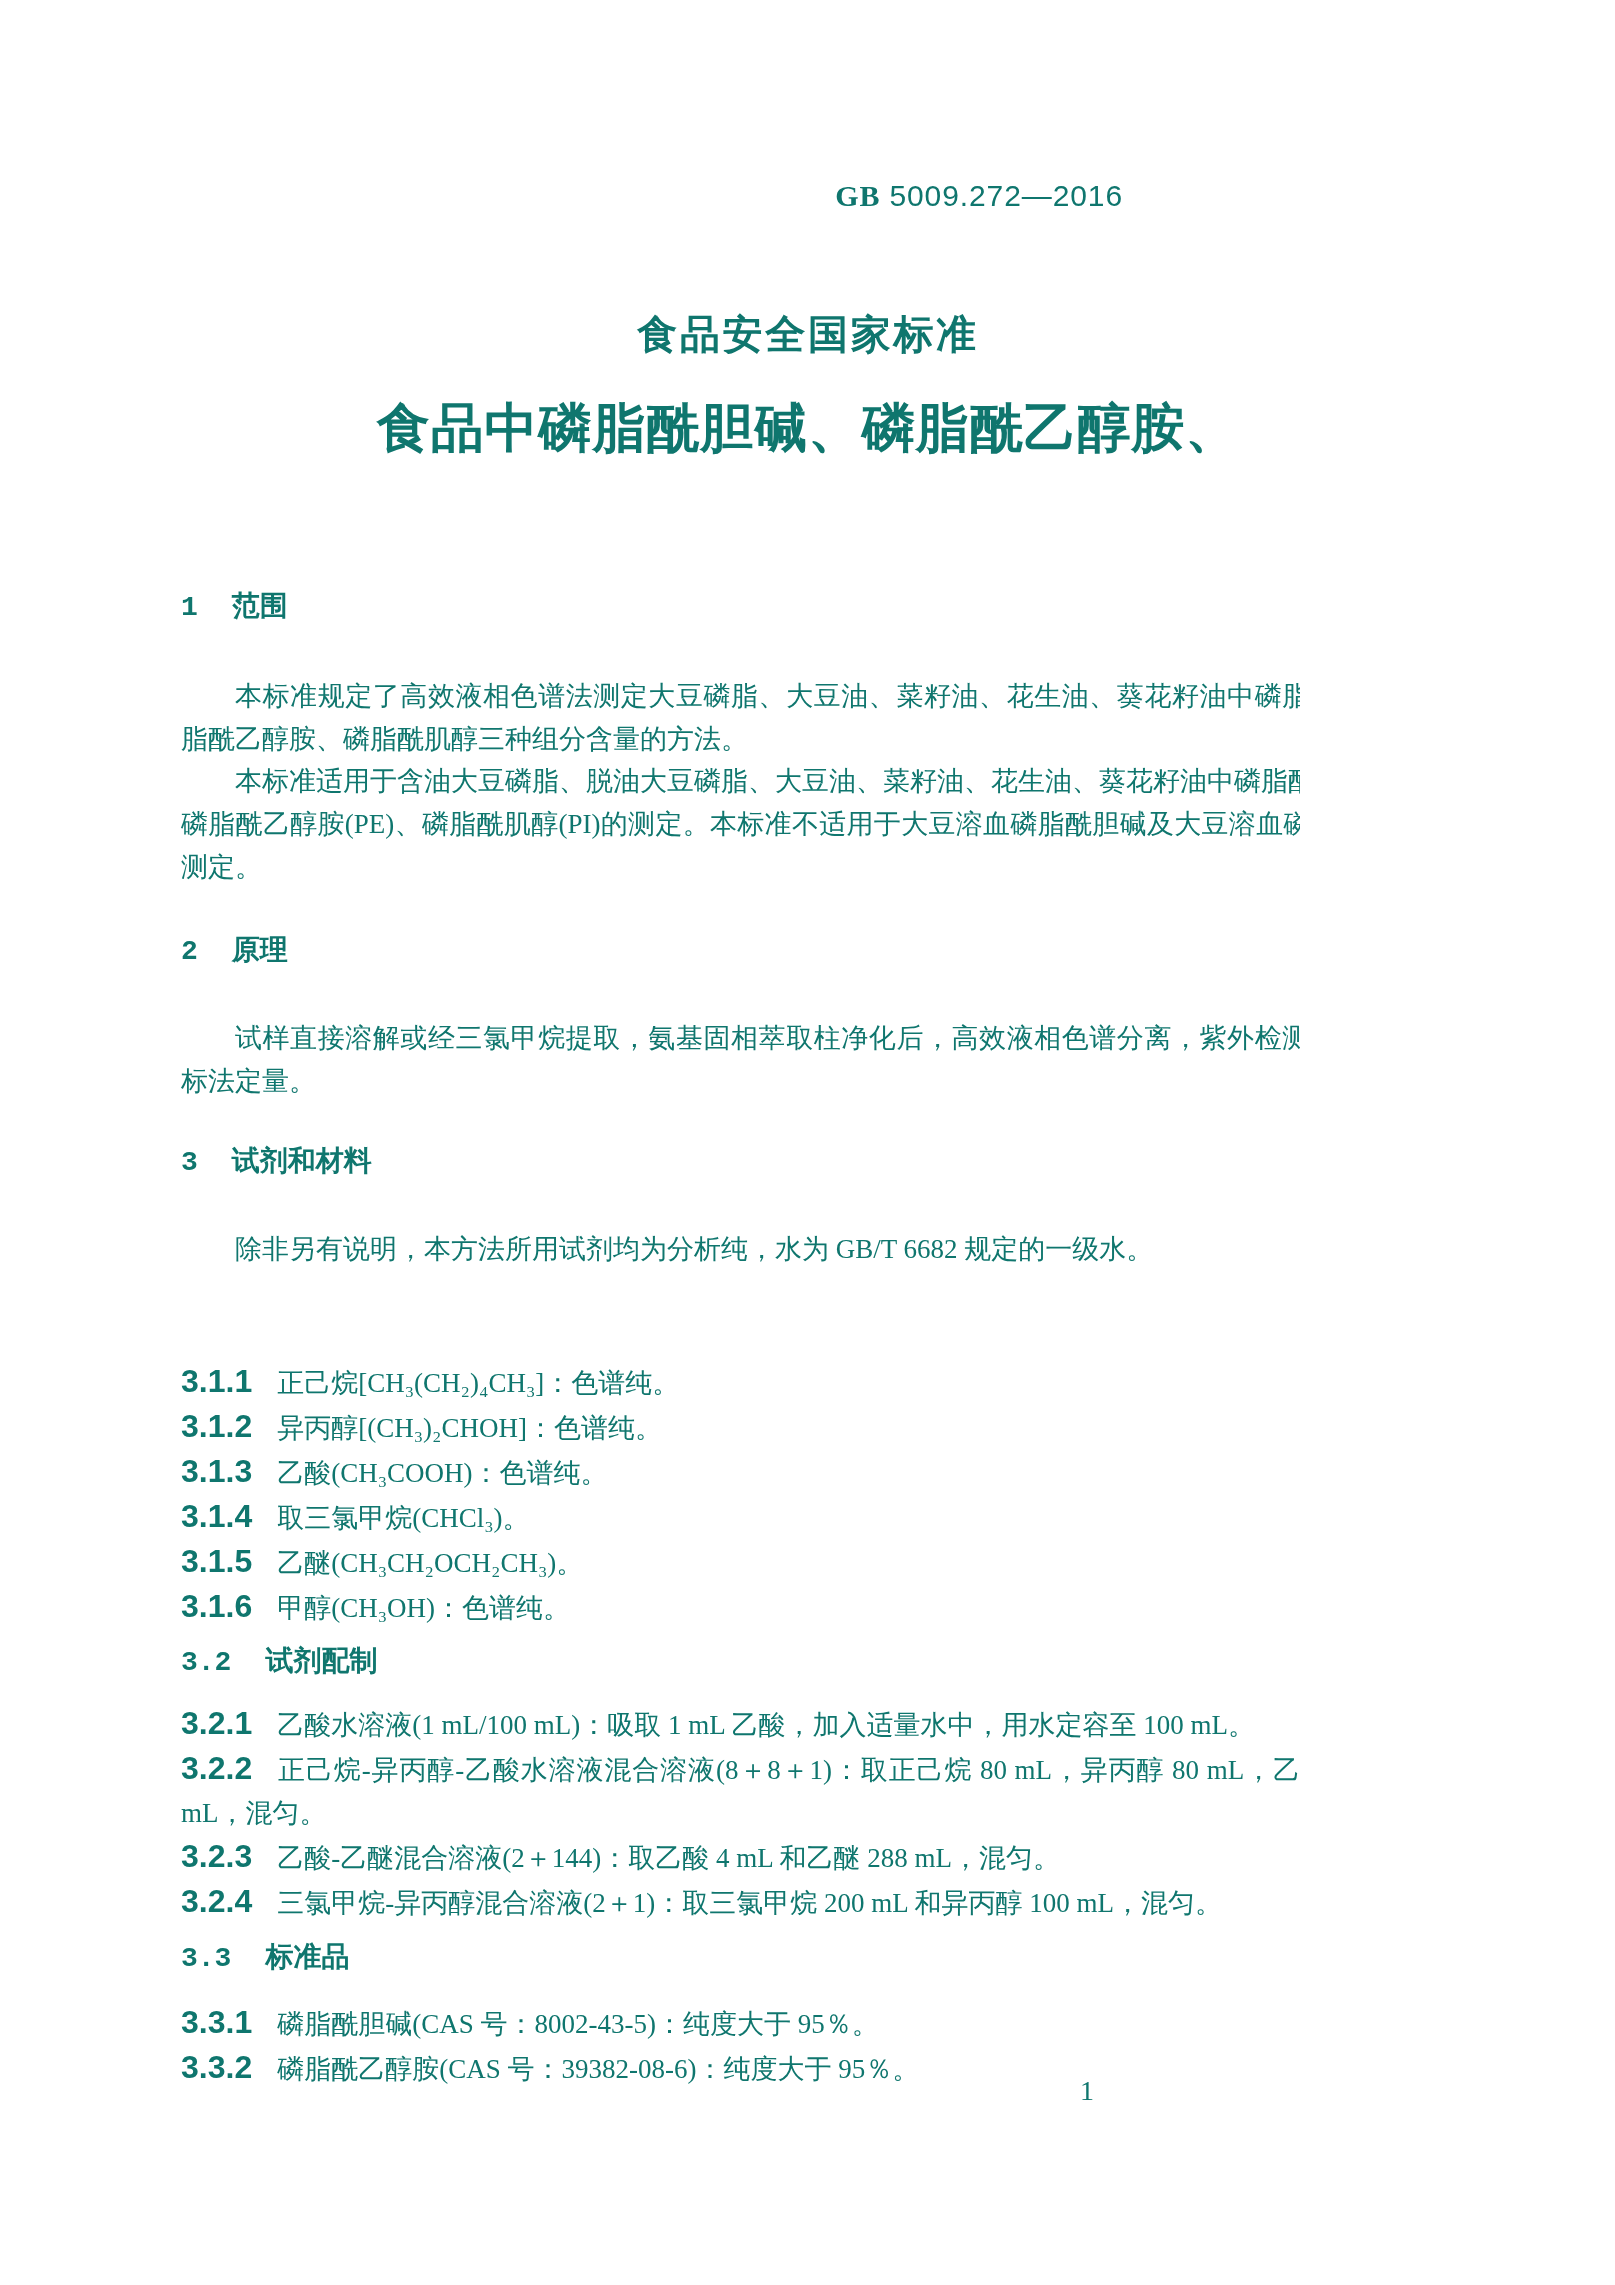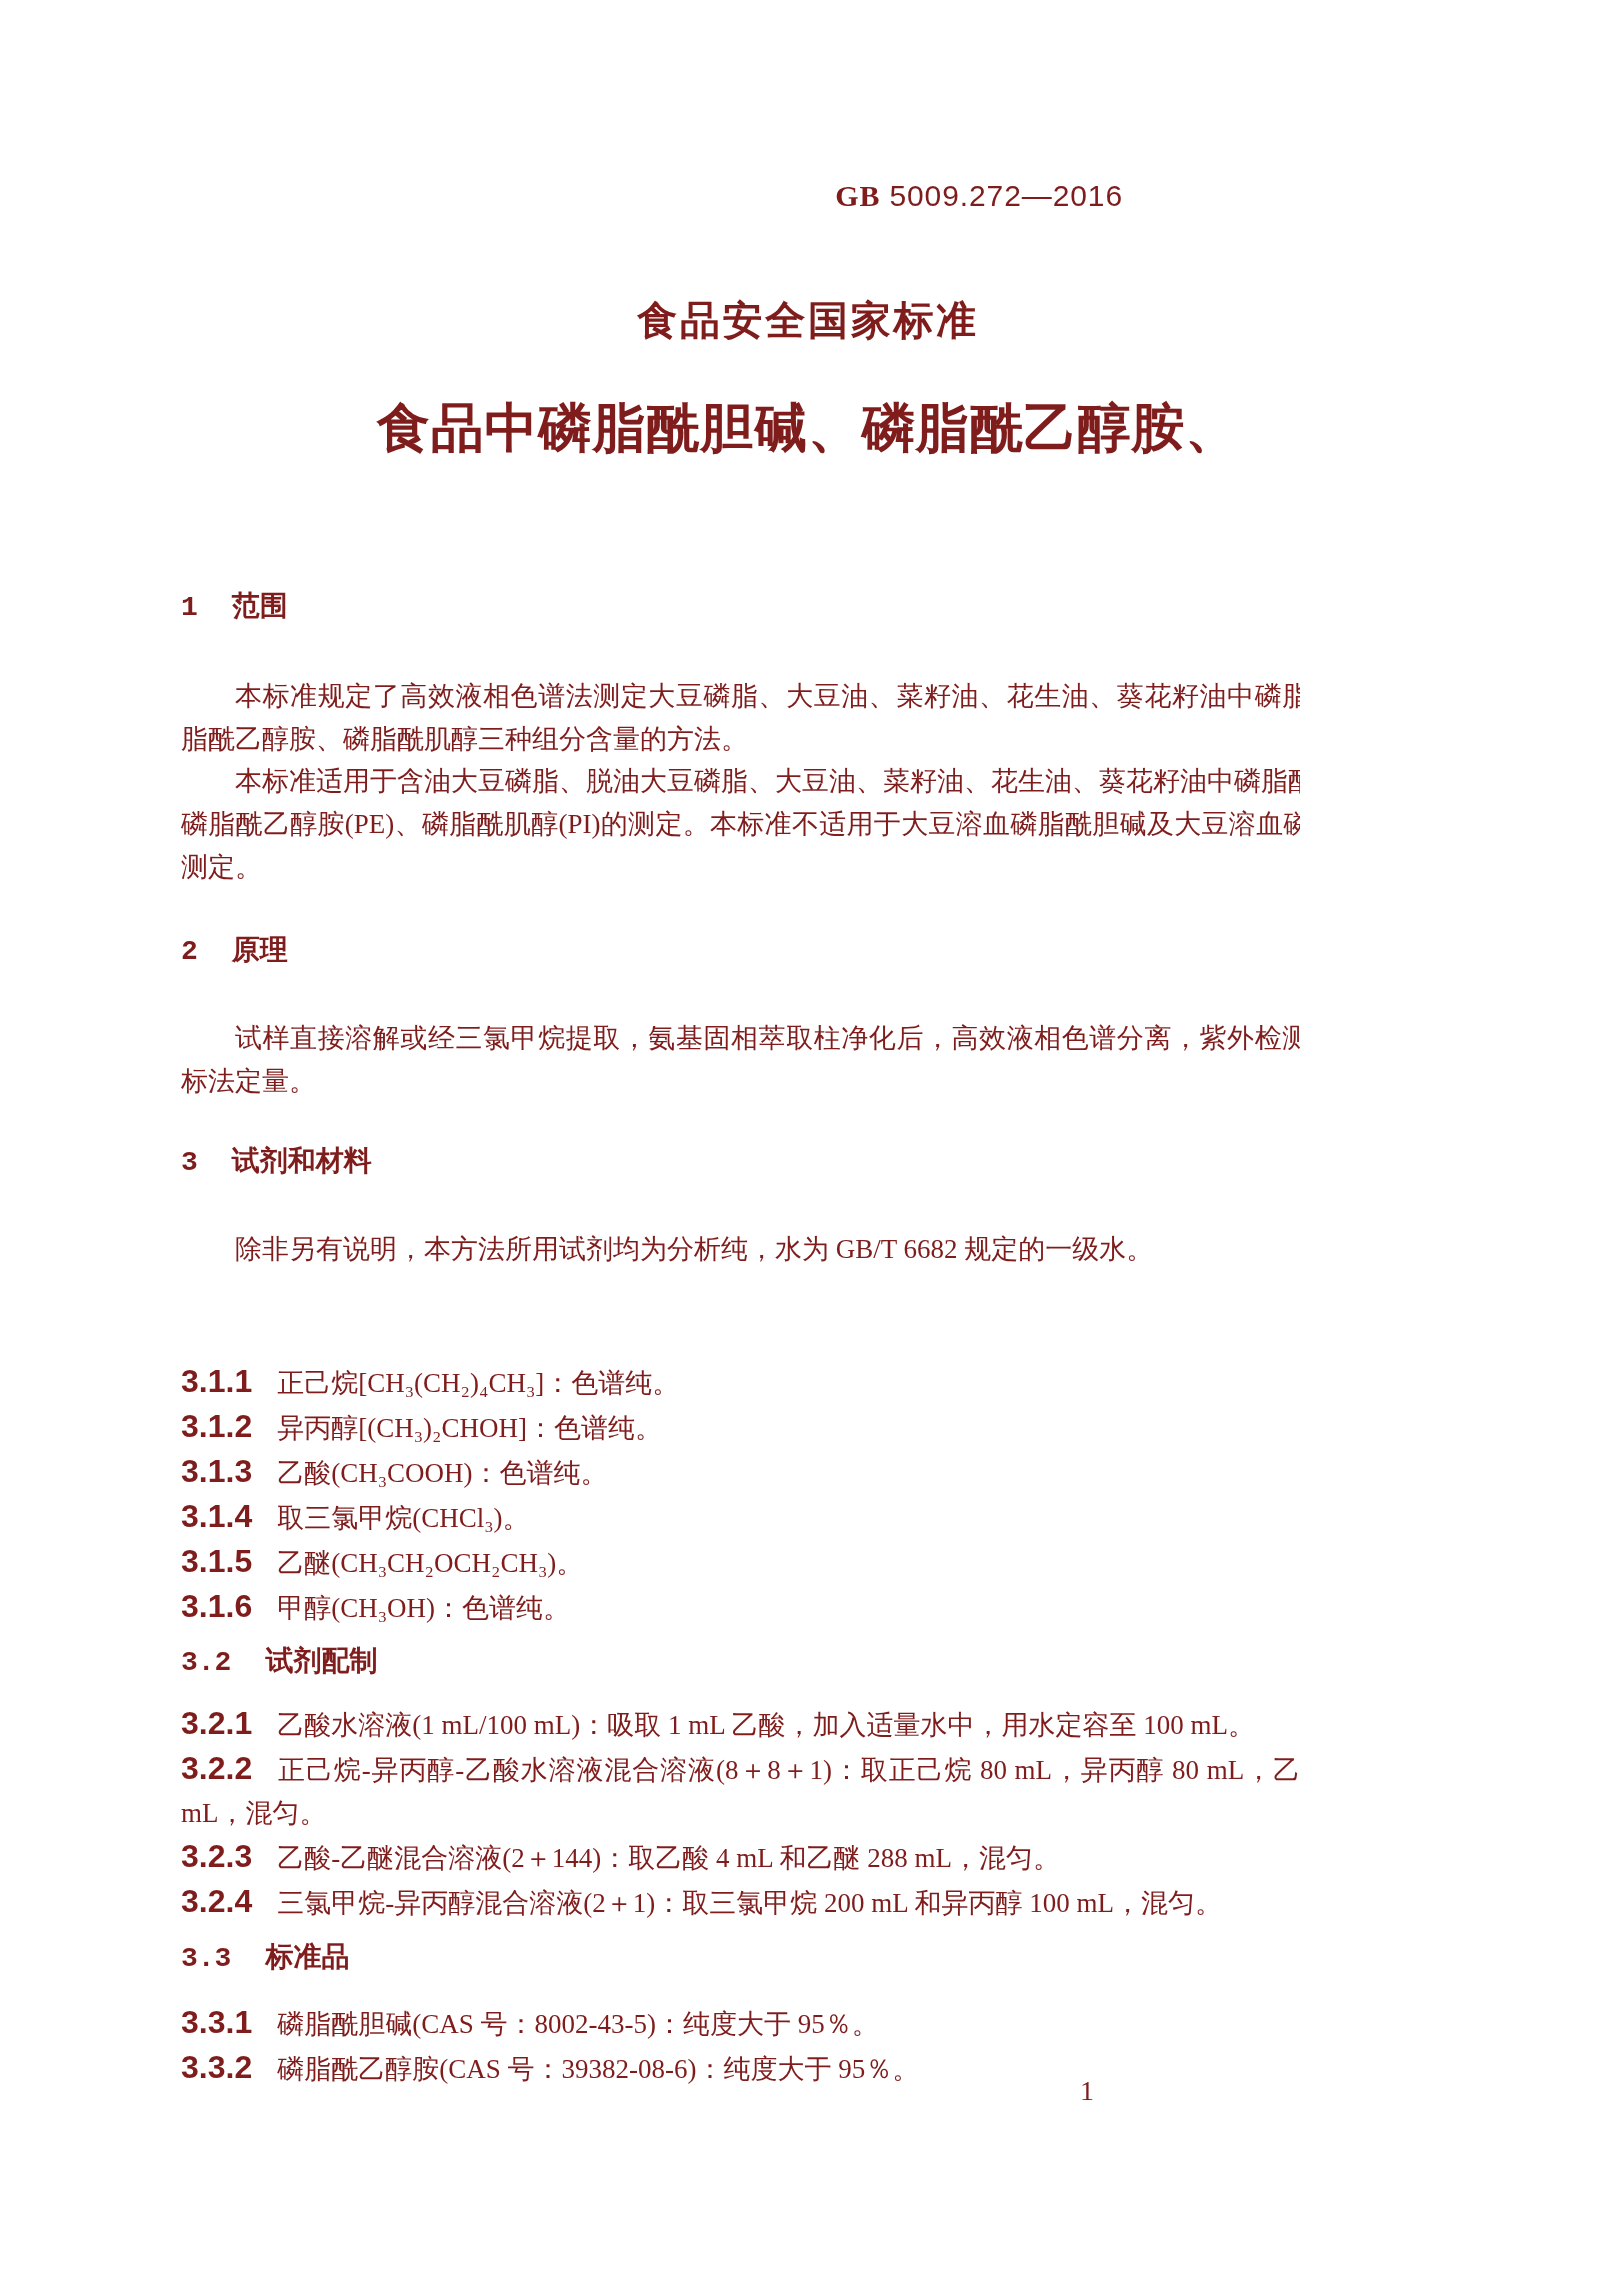--- a/index.html
+++ b/index.html
@@ -1,21 +1,21 @@
 <!DOCTYPE html>
 <html lang="zh" style="font-size:14.5px"><head>
 <meta charset="utf-8">
 <style>
   html,body{margin:0;padding:0;background:#ffffff;}
   .page{
     position:relative;
     width:1300px;
     height:2285px;
     background:#ffffff;
-    color:#7f1d1d;
+    color:#0f766e;
     overflow:hidden;
   }
   .abs{position:absolute;left:181px;width:1266px;}
 
   .std-code{
     position:absolute;
     top:179px;
     right:177px;
     font-size:30px;
     font-family:"Liberation Sans","DejaVu Sans",sans-serif;
@@ -30,21 +30,21 @@
 
   .doc-title{
     position:absolute;
     left:0;
     width:1616px;
     text-align:center;
     font-family:"Liberation Sans","DejaVu Sans",sans-serif;
     font-weight:700;
     white-space:nowrap;
   }
-  .t1{top:293px;font-size:40px;letter-spacing:2.7px;}
+  .t1{top:307px;font-size:40px;letter-spacing:2.7px;}
   .t2{top:393px;font-size:53px;letter-spacing:0.9px;}
   .t3{top:450px;font-size:43px;letter-spacing:0.9px;}
 
   .h-sec{
     font-family:Liberation Mono, monospace;
     font-weight:700;
     font-size:28px;
     line-height:40px;
     white-space:nowrap;
   }

